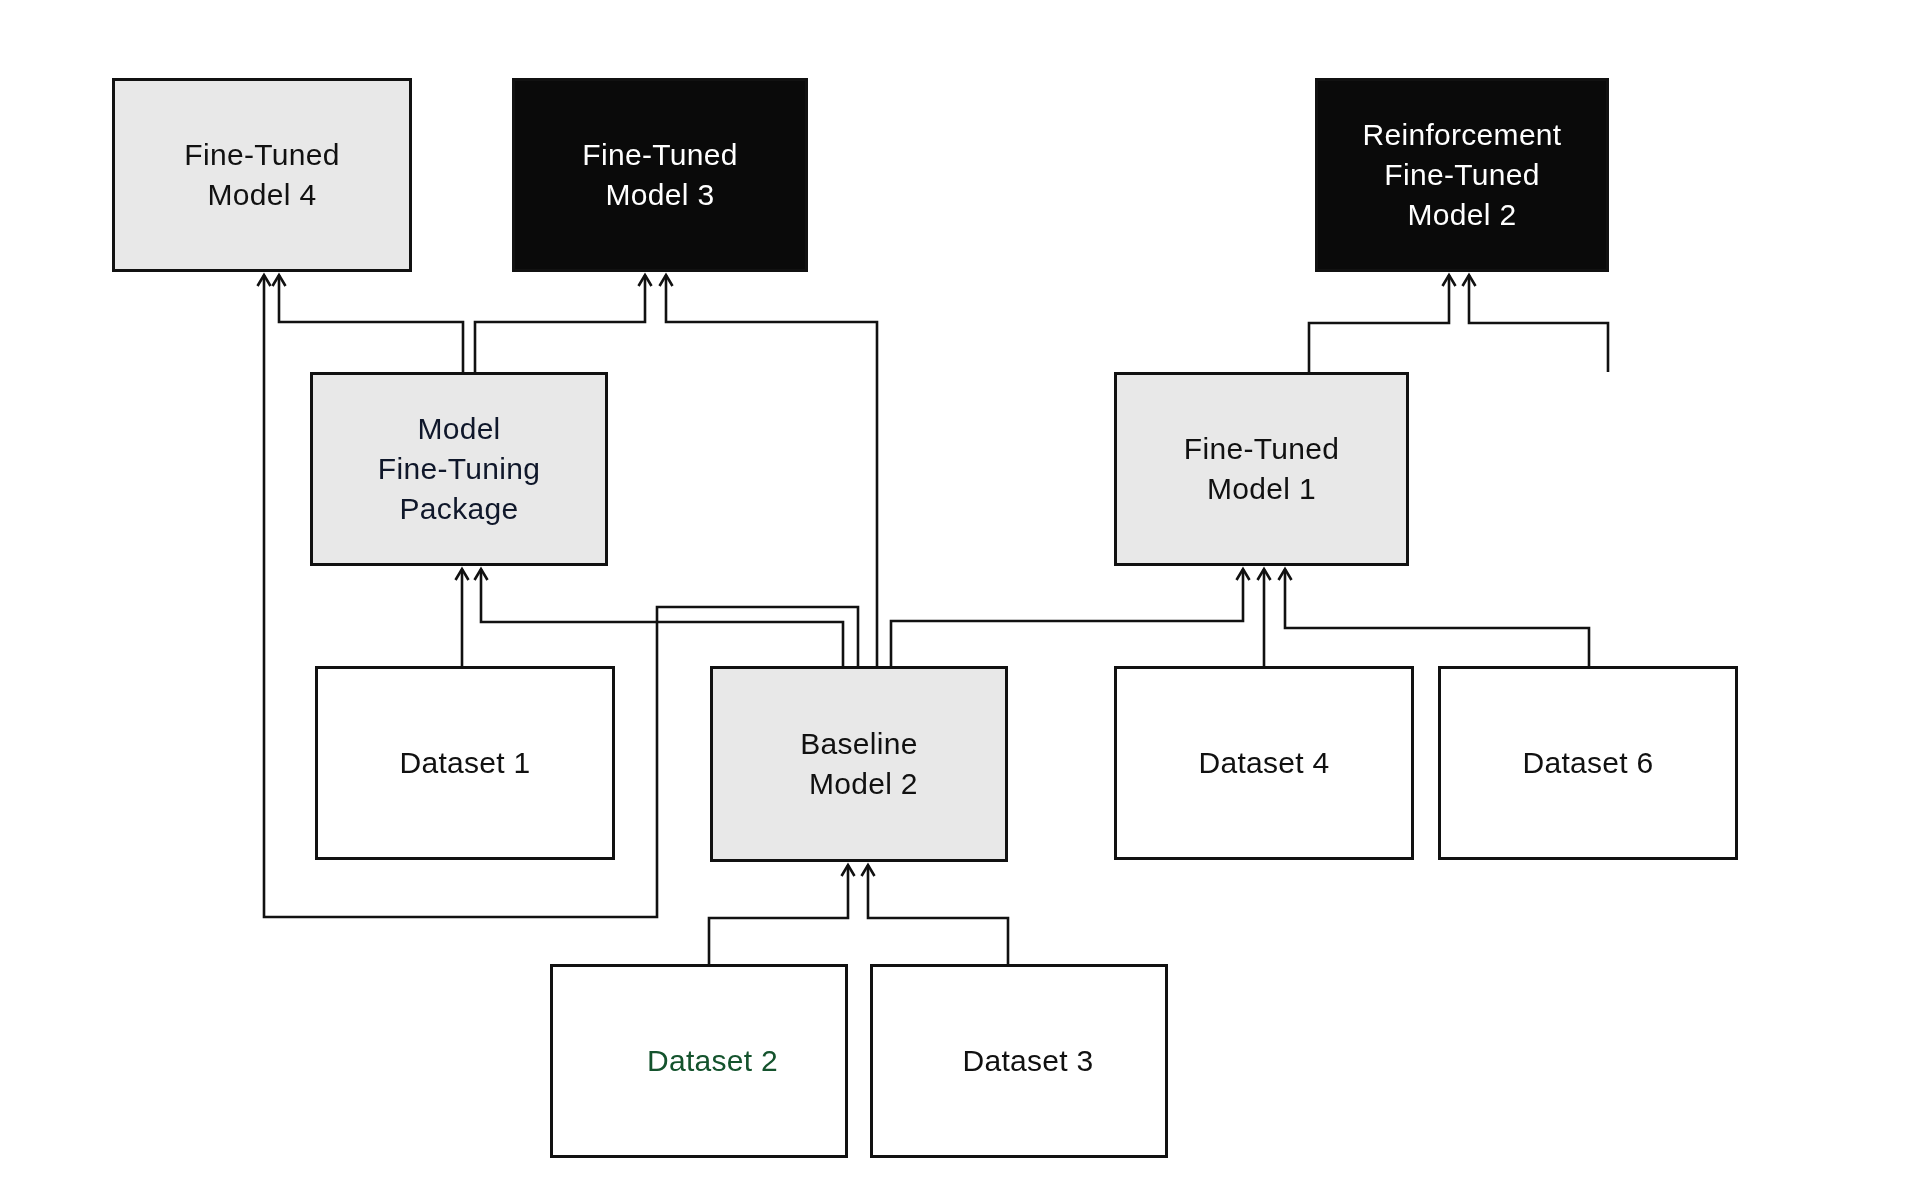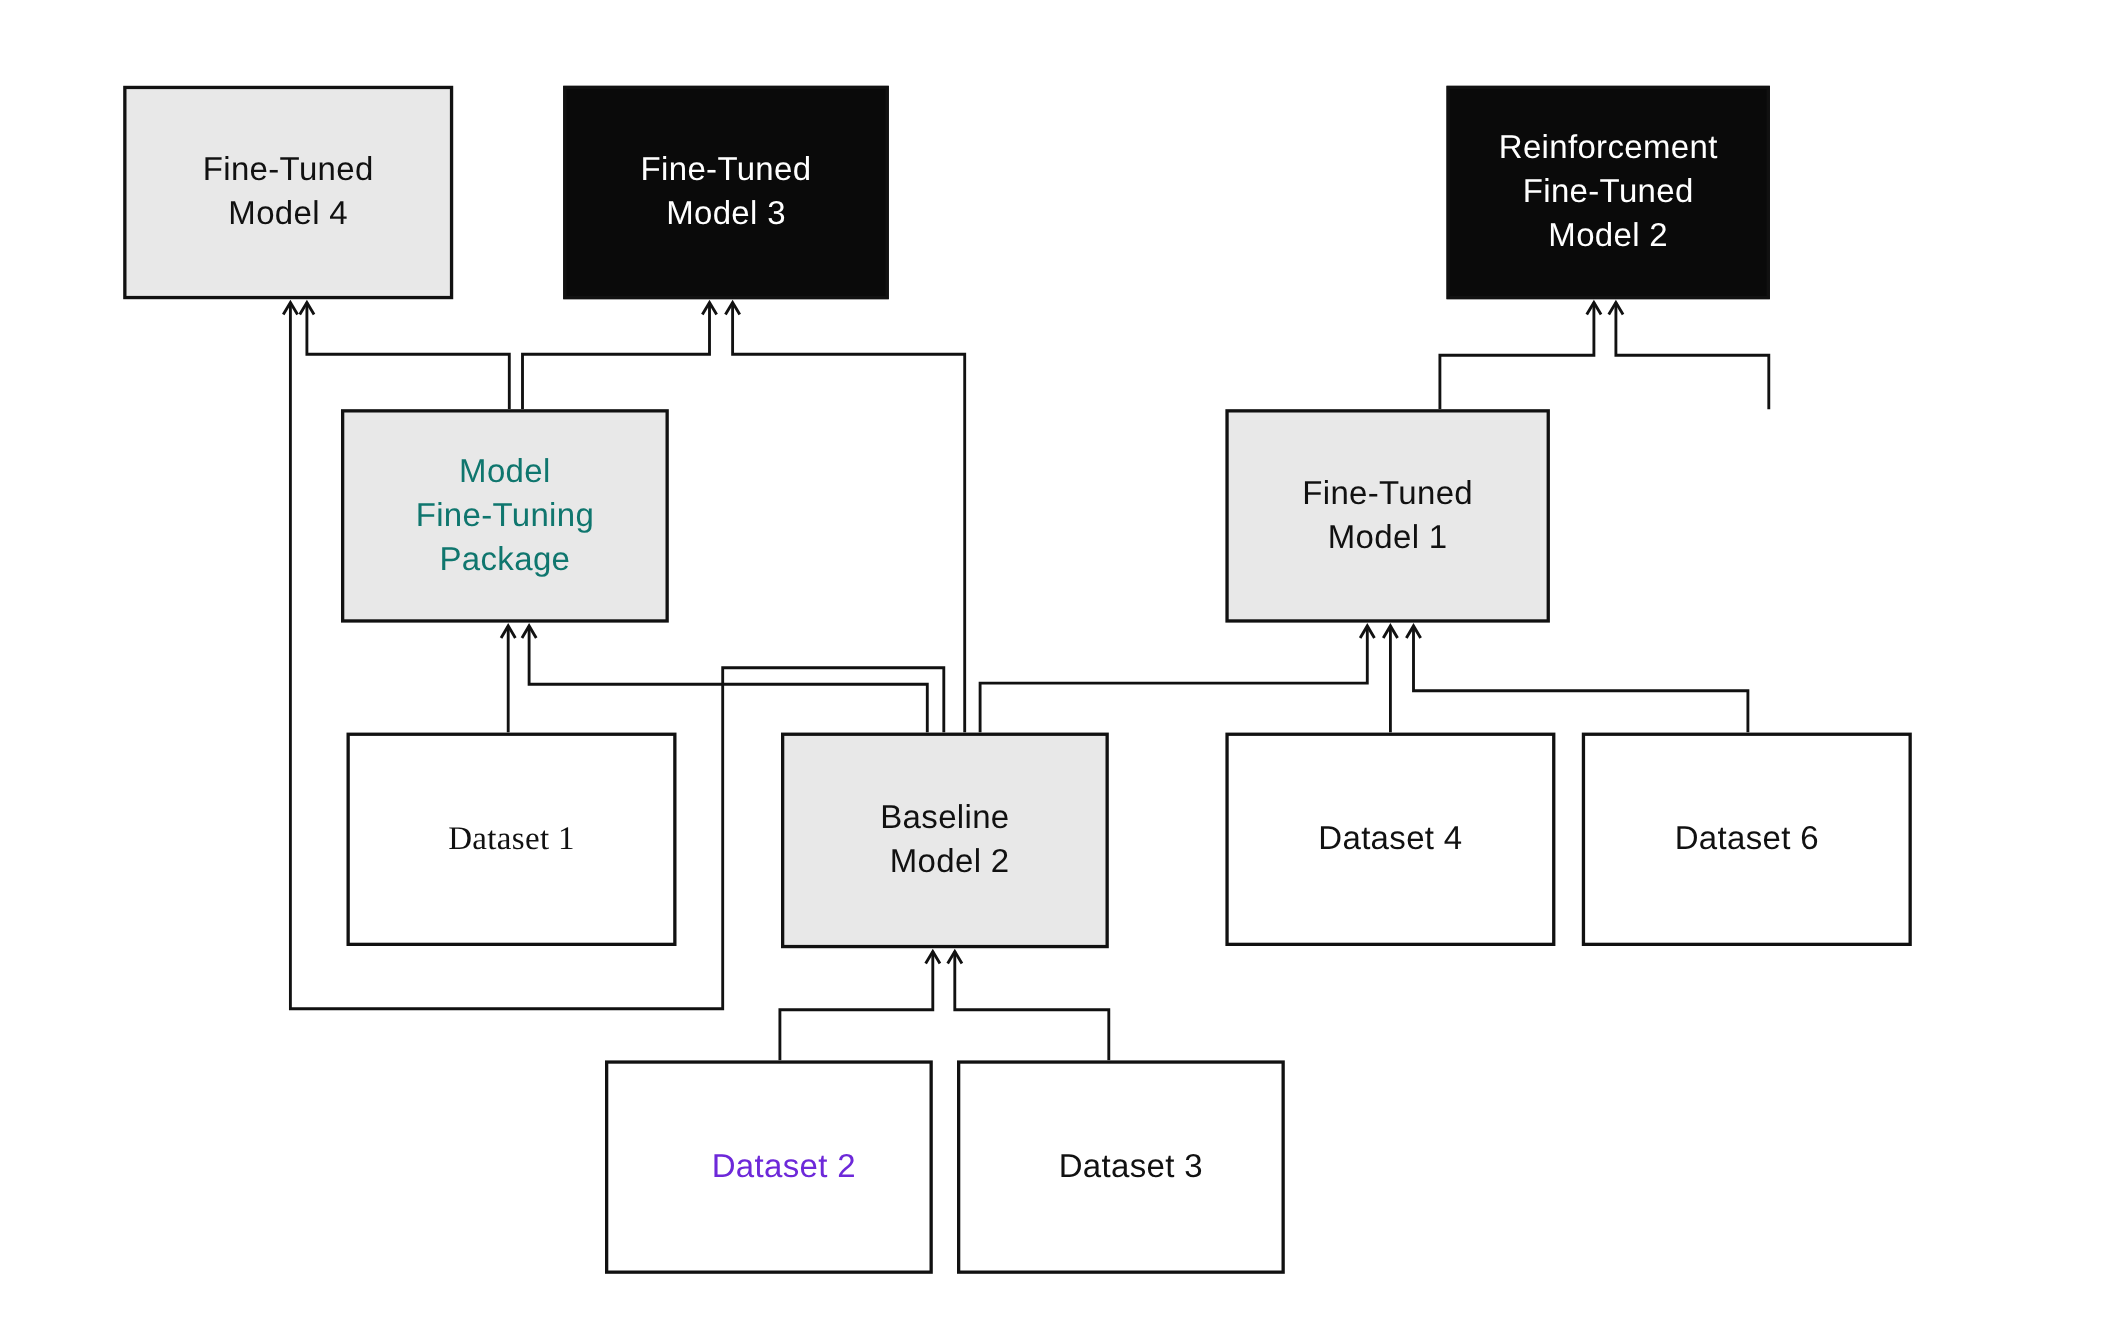--- a/index.html
+++ b/index.html
@@ -77,50 +77,50 @@
     <span class="node-label">Fine-Tuned
 Model 3</span>
   </div>
 
   <div class="node" style="left: 1315px; top: 62px; width: 294px; height: 194px; background: rgb(10, 10, 10); color: rgb(255, 255, 255); border-color: rgb(17, 17, 17);">
     <span class="node-label">Reinforcement
 Fine-Tuned
 Model 2</span>
   </div>
 
-  <div class="node" style="left: 310px; top: 356px; width: 298px; height: 194px; background: rgb(232, 232, 232); color: #0f766e; border-color: rgb(17, 17, 17);">
+  <div class="node" style="left: 310px; top: 356px; width: 298px; height: 194px; background: rgb(232, 232, 232); color: #0f172a; border-color: rgb(17, 17, 17);">
     <span class="node-label">Model
 Fine-Tuning
 Package</span>
   </div>
 
   <div class="node" style="left: 1114px; top: 356px; width: 295px; height: 194px; background: rgb(232, 232, 232); color: rgb(17, 17, 17); border-color: rgb(17, 17, 17);">
     <span class="node-label">Fine-Tuned
 Model 1</span>
   </div>
 
 
-  <div class="node" style="left: 315px; top: 650px; width: 300px; height: 194px; background: rgb(255, 255, 255); color: rgb(17, 17, 17); border-color: rgb(17, 17, 17); font-family: Liberation Serif, serif;">
+  <div class="node" style="left: 315px; top: 650px; width: 300px; height: 194px; background: rgb(255, 255, 255); color: rgb(17, 17, 17); border-color: rgb(17, 17, 17);">
     <span class="node-label">Dataset 1</span>
   </div>
 
   <div class="node" style="left: 710px; top: 650px; width: 298px; height: 196px; background: rgb(232, 232, 232); color: rgb(17, 17, 17); border-color: rgb(17, 17, 17); text-align: right;">
     <span class="node-label">Baseline
 Model 2</span>
   </div>
 
   <div class="node" style="left: 1114px; top: 650px; width: 300px; height: 194px; background: rgb(255, 255, 255); color: rgb(17, 17, 17); border-color: rgb(17, 17, 17);">
     <span class="node-label">Dataset 4</span>
   </div>
 
   <div class="node" style="left: 1438px; top: 650px; width: 300px; height: 194px; background: rgb(255, 255, 255); color: rgb(17, 17, 17); border-color: rgb(17, 17, 17);">
     <span class="node-label">Dataset 6</span>
   </div>
 
-  <div class="node" style="left: 550px; top: 948px; width: 298px; height: 194px; background: rgb(255, 255, 255); color: #6d28d9; border-color: rgb(17, 17, 17); padding-left: 27px;">
+  <div class="node" style="left: 550px; top: 948px; width: 298px; height: 194px; background: rgb(255, 255, 255); color: #14532d; border-color: rgb(17, 17, 17); padding-left: 27px;">
     <span class="node-label">Dataset 2</span>
   </div>
 
   <div class="node" style="left: 870px; top: 948px; width: 298px; height: 194px; background: rgb(255, 255, 255); color: rgb(17, 17, 17); border-color: rgb(17, 17, 17); padding-left: 18px;">
     <span class="node-label">Dataset 3</span>
   </div>
 
 </div>
 
 </body></html>

